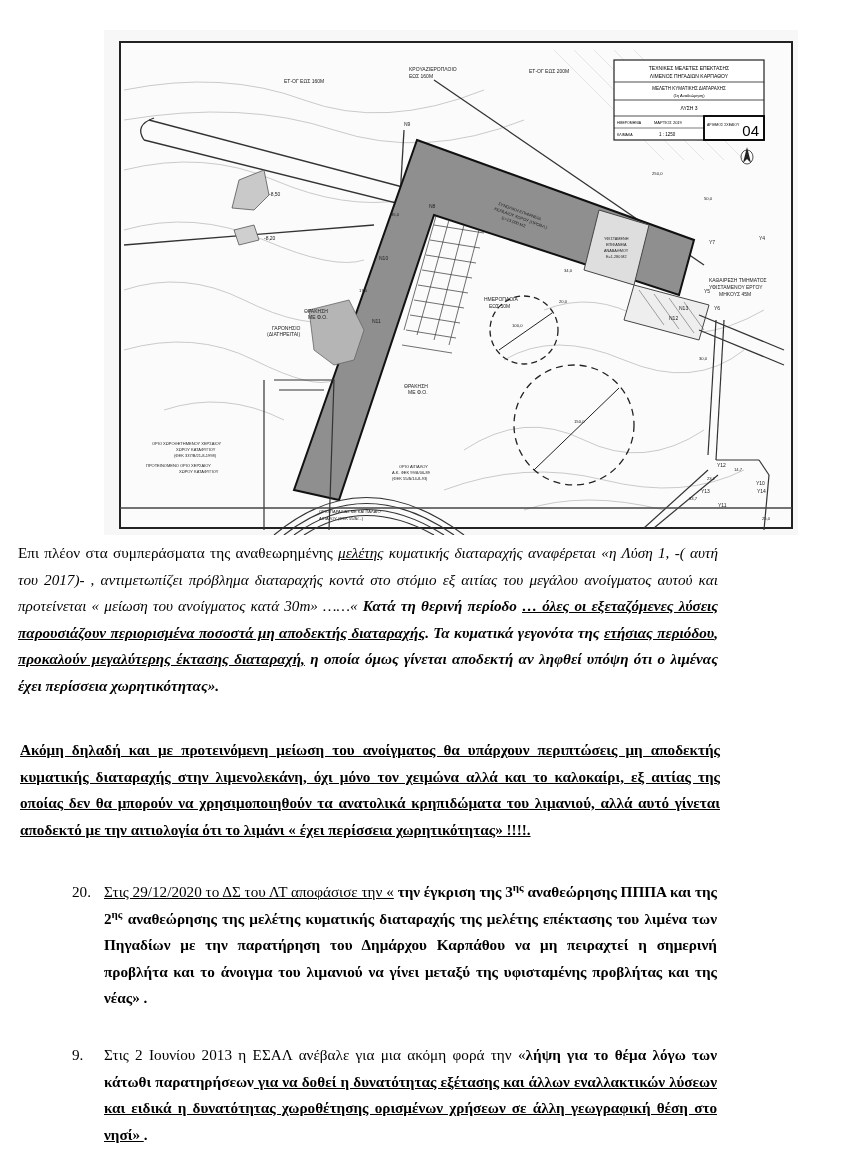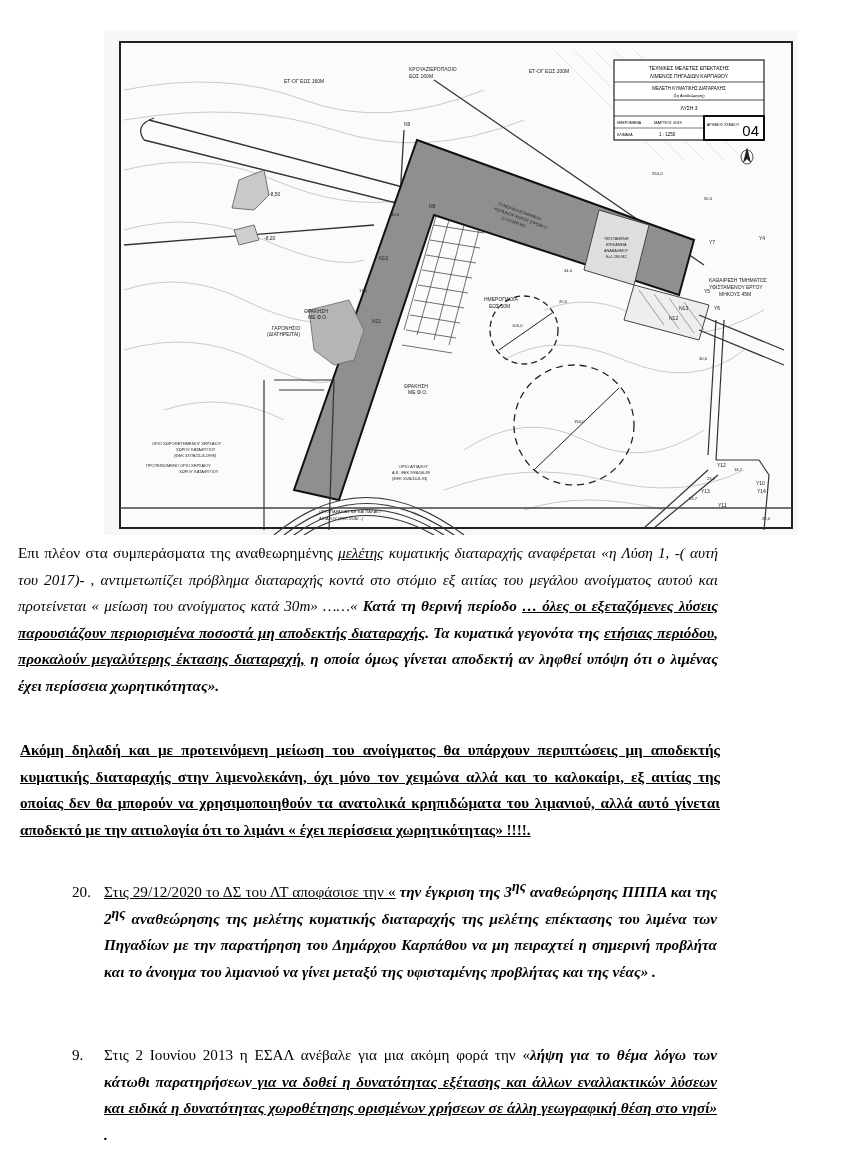--- a/index.html
+++ b/index.html
@@ -11,22 +11,22 @@
   .p1 { top:540px; }
   .p2 { top:737px; font-weight:bold; left:20px;text-decoration:underline; }
   .ital { font-style:italic; }
   .bi { font-weight:bold; font-style:italic;font-family:Liberation Serif, serif; }
   .u { text-decoration:underline; }
   .list { position:absolute; left:72px; width:645px; font-size:15.2px; line-height:26.5px; }
   .li11 { top:879px; }
   .li12 { top:1042px; }
   .num { position:absolute; left:0; width:30px; }
   .li-body { margin-left:32px; text-align:justify; }
-  .b { font-weight:bold;font-style:italic; }
-  sup { font-size:14px; line-height:0; }
+  .b { font-weight:bold; }
+  sup { font-size:11px; line-height:0; }
 </style>
 </head>
 <body>
 
 <div class="map">
   <svg viewBox="0 0 694 505" xmlns="http://www.w3.org/2000/svg">
     <rect x="0" y="0" width="694" height="505" fill="#f7f7f7"></rect>
 
     <rect x="16" y="12" width="672" height="486" fill="#fbfbfb" stroke="#222" stroke-width="2"></rect>
 

